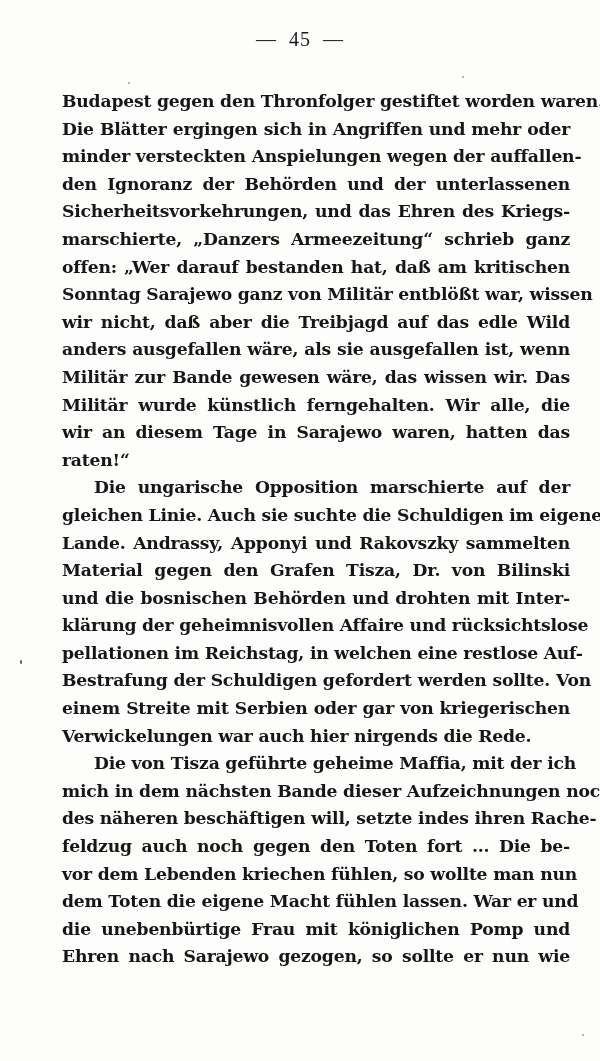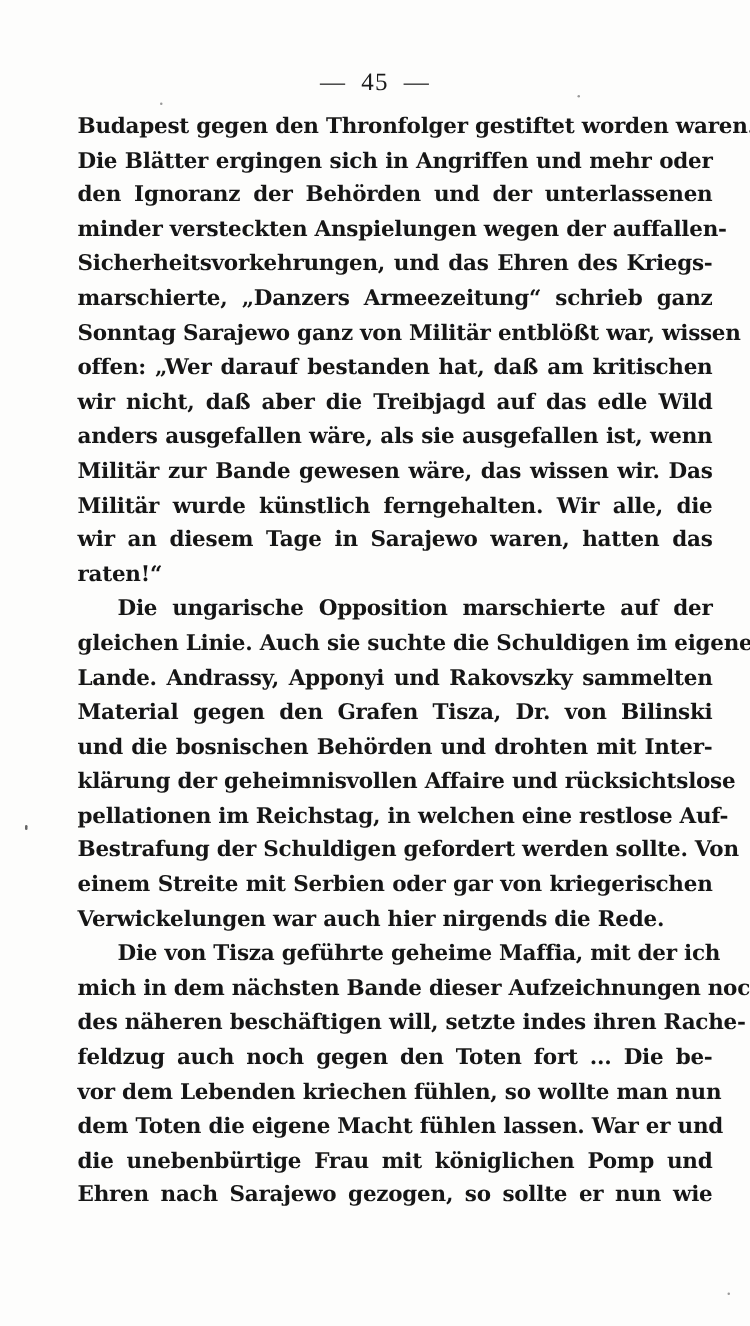--- a/index.html
+++ b/index.html
@@ -14,21 +14,21 @@
     overflow: hidden;
     background: #fdfdfc;
   }
   .page {
     position: absolute;
     left: 0; top: 0;
     width: 600px; height: 1061px;
   }
   .page-number {
     position: absolute;
-    top: 55px;
+    top: 28px;
     left: 0;
     width: 600px;
     text-align: center;
     font-family: "Liberation Serif", serif;
     font-size: 20px;
     color: #1a1a1a;
     letter-spacing: 1px;
   }
   .page-number .dash {
     display: inline-block;
@@ -73,26 +73,26 @@
 
   <div class="page-number">
     <span class="dash">—</span><span>45</span><span class="dash">—</span>
   </div>
 
   <div class="text-block">
 
     <div>
       <span class="line">Budapest gegen den Thronfolger gestiftet worden waren.</span>
       <span class="line">Die Blätter ergingen sich in Angriffen und mehr oder</span>
+      <span class="line">minder versteckten Anspielungen wegen der auffallen-</span>
       <span class="line">den Ignoranz der Behörden und der unterlassenen</span>
-      <span class="line">minder versteckten Anspielungen wegen der auffallen-</span>
       <span class="line">Sicherheitsvorkehrungen, und das Ehren des Kriegs-</span>
       <span class="line">marschierte, „Danzers Armeezeitung“ schrieb ganz</span>
+      <span class="line">offen: „Wer darauf bestanden hat, daß am kritischen</span>
       <span class="line">Sonntag Sarajewo ganz von Militär entblößt war, wissen</span>
-      <span class="line">offen: „Wer darauf bestanden hat, daß am kritischen</span>
       <span class="line">wir nicht, daß aber die Treibjagd auf das edle Wild</span>
       <span class="line">anders ausgefallen wäre, als sie ausgefallen ist, wenn</span>
       <span class="line">Militär zur Bande gewesen wäre, das wissen wir. Das</span>
       <span class="line">Militär wurde künstlich ferngehalten. Wir alle, die</span>
       <span class="line">wir an diesem Tage in Sarajewo waren, hatten das</span>
       <span class="line last">raten!“</span>
     </div>
 
     <div>
       <span class="line indent">Die ungarische Opposition marschierte auf der</span>

